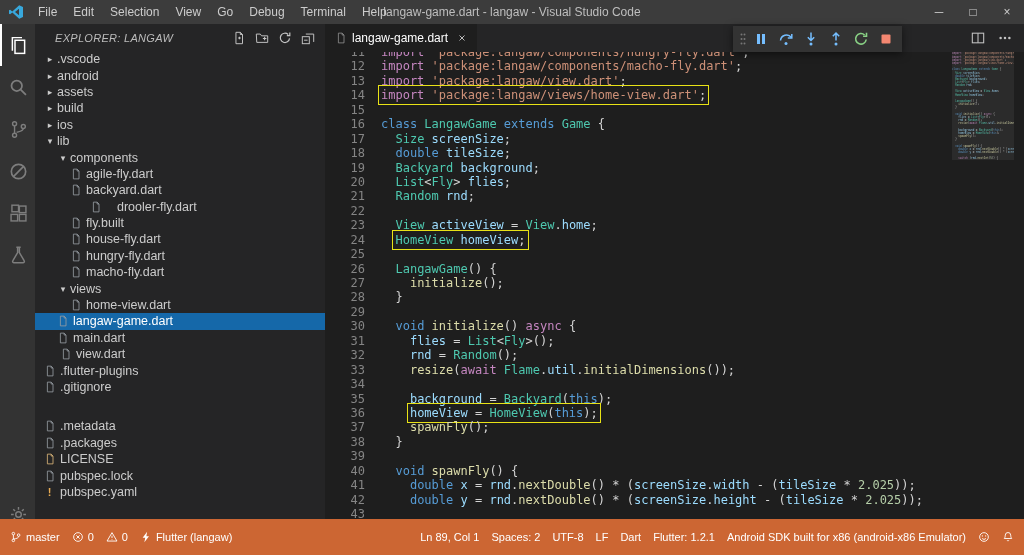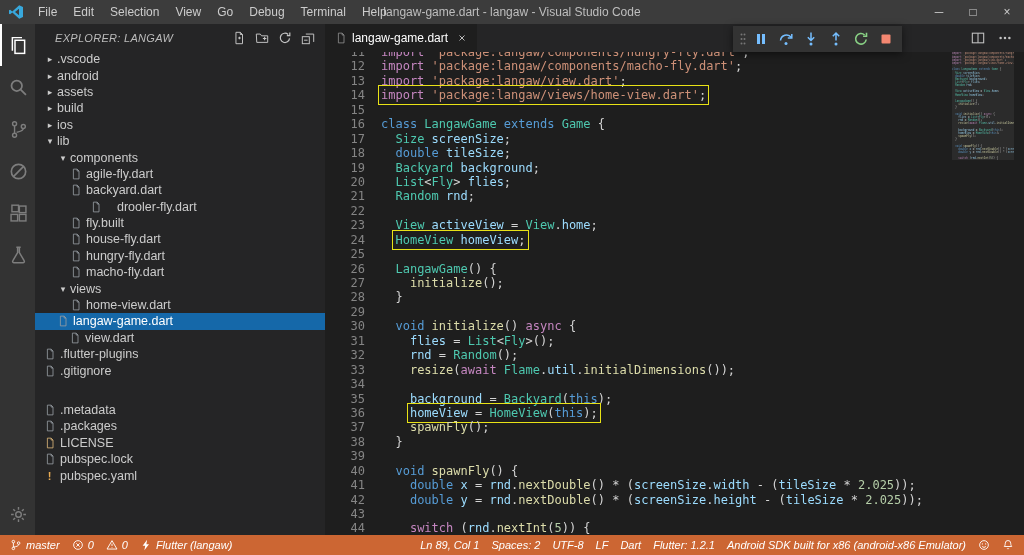--- a/index.html
+++ b/index.html
@@ -63,21 +63,21 @@
   .tk-k1{color:#C586C0}.tk-k2{color:#569CD6}.tk-ty{color:#4EC9B0}.tk-va{color:#9CDCFE}
   .tk-fn{color:#DCDCAA}.tk-st{color:#CE9178}.tk-nu{color:#B5CEA8}.tk-pl{color:#D4D4D4}
   .hlbox{outline:1.5px solid var(--highlight,#E8E216);outline-offset:2px;}
 
   .minimap{position:absolute;top:28px;right:10px;width:62px;bottom:0;overflow:hidden;}
   .mini-inner{font-family:"DejaVu Sans Mono",monospace;font-size:12px;line-height:14.45px;white-space:pre;transform:scale(0.22);transform-origin:0 0;width:1200px;opacity:.85;}
   .mini-inner .line{height:14.45px;}
   .mini-viewport{position:absolute;left:0;right:0;top:0;height:108px;background:rgba(255,255,255,.06);}
 
   
-  .statusbar{position:absolute;left:0;right:0;bottom:0;height:20px;background:var(--status-bar-bg,#CC6633);display:flex;align-items:center;color:#FFFFFF;font-size:11px;padding:0 10px;box-sizing:border-box;font-style:italic;}
+  .statusbar{position:absolute;left:0;right:0;bottom:0;height:36px;background:var(--status-bar-bg,#CC6633);display:flex;align-items:center;color:#FFFFFF;font-size:11px;padding:0 10px;box-sizing:border-box;}
   .sb-left{display:flex;align-items:center;gap:12px;}
   .sb-right{margin-left:auto;display:flex;align-items:center;gap:12px;}
   .sb-item{display:flex;align-items:center;gap:4px;white-space:nowrap;cursor:default;}
   .sb-item .icon svg{width:12px;height:12px;}
 </style>
 </head>
 <body>
 
 <div id="win">
 
@@ -293,21 +293,30 @@
         </div>
         <div class="row sel" style="padding-left: 21px;">
           <span class="icon ficon">
             <svg viewBox="0 0 16 16" fill="none" stroke="currentColor" stroke-width="1.1">
               <path d="M9.5 1.5h-5v13h7.5V4z"></path>
               <path d="M9.5 1.5V4H12"></path>
             </svg>
           </span>
           <span>langaw-game.dart</span>
         </div>
-        <div class="row" style="padding-left: 33px;">
+        <div class="row" style="padding-left: 21px;">
+          <span class="icon ficon">
+            <svg viewBox="0 0 16 16" fill="none" stroke="currentColor" stroke-width="1.1">
+              <path d="M9.5 1.5h-5v13h7.5V4z"></path>
+              <path d="M9.5 1.5V4H12"></path>
+            </svg>
+          </span>
+          <span>main.dart</span>
+        </div>
+        <div class="row" style="padding-left: 24px;">
           <span class="icon ficon">
             <svg viewBox="0 0 16 16" fill="none" stroke="currentColor" stroke-width="1.1">
               <path d="M9.5 1.5h-5v13h7.5V4z"></path>
               <path d="M9.5 1.5V4H12"></path>
             </svg>
           </span>
           <span>view.dart</span>
         </div>
         <div class="row" style="padding-left: 8px;">
           <span class="icon ficon">

